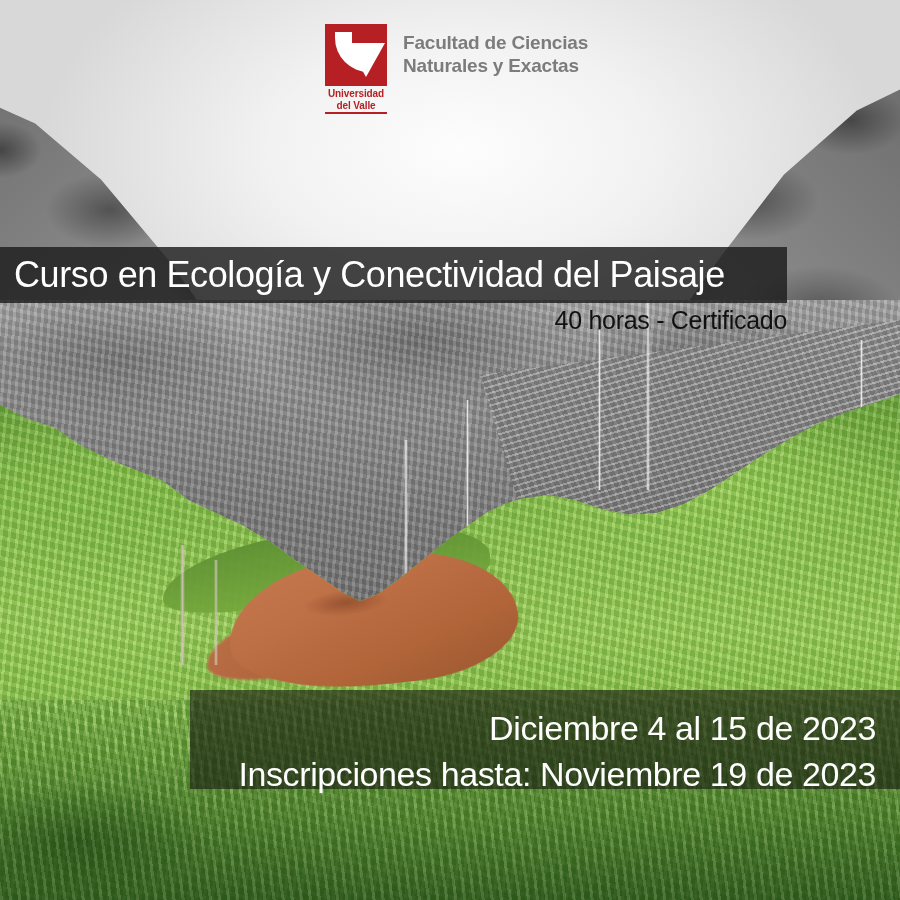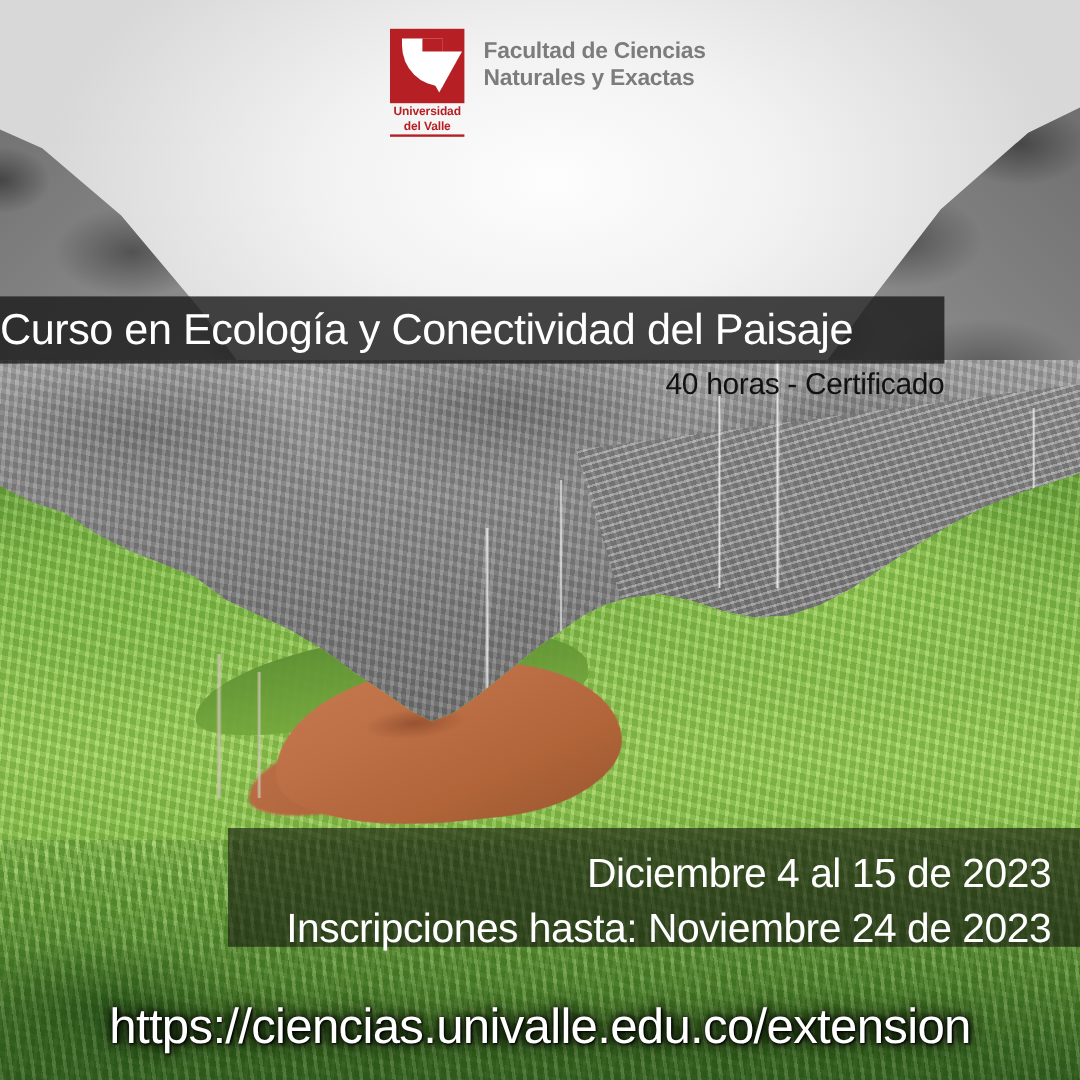--- a/index.html
+++ b/index.html
@@ -159,21 +159,21 @@
   }
 
   
   .title-bar{
     position:absolute;left:0;top:247px;width:787px;height:56px;
     background:rgba(28,28,28,.82);
     display:flex;align-items:center;
   }
   .title-text{
     color:#ffffff;font-size:36px;line-height:38px;
-    letter-spacing:-.4px;white-space:nowrap;
+    padding-left:14px;letter-spacing:-.4px;white-space:nowrap;
   }
   .subtitle{
     position:absolute;left:0;top:306px;width:787px;
     text-align:right;padding-right:4px;
     color:#111111;font-size:25px;font-weight:normal;letter-spacing:-.3px;
   }
 
   
   .date-band{
     position:absolute;left:190px;top:690px;width:710px;height:99px;
@@ -239,18 +239,17 @@
     </div>
   </div>
 
   <div class="title-bar">
     <div class="title-text">Curso en Ecología y Conectividad del Paisaje</div>
   </div>
   <div class="subtitle">40 horas - Certificado</div>
 
   <div class="date-band">
     <div class="date-line l1">Diciembre 4 al 15 de 2023</div>
-    <div class="date-line">Inscripciones hasta: Noviembre 24 de 2023</div>
-  </div>
-
-  <div class="url">https://ciencias.univalle.edu.co/extension</div>
+    <div class="date-line">Inscripciones hasta: Noviembre 19 de 2023</div>
+  </div>
+
 
 </div>
 
 </body></html>

